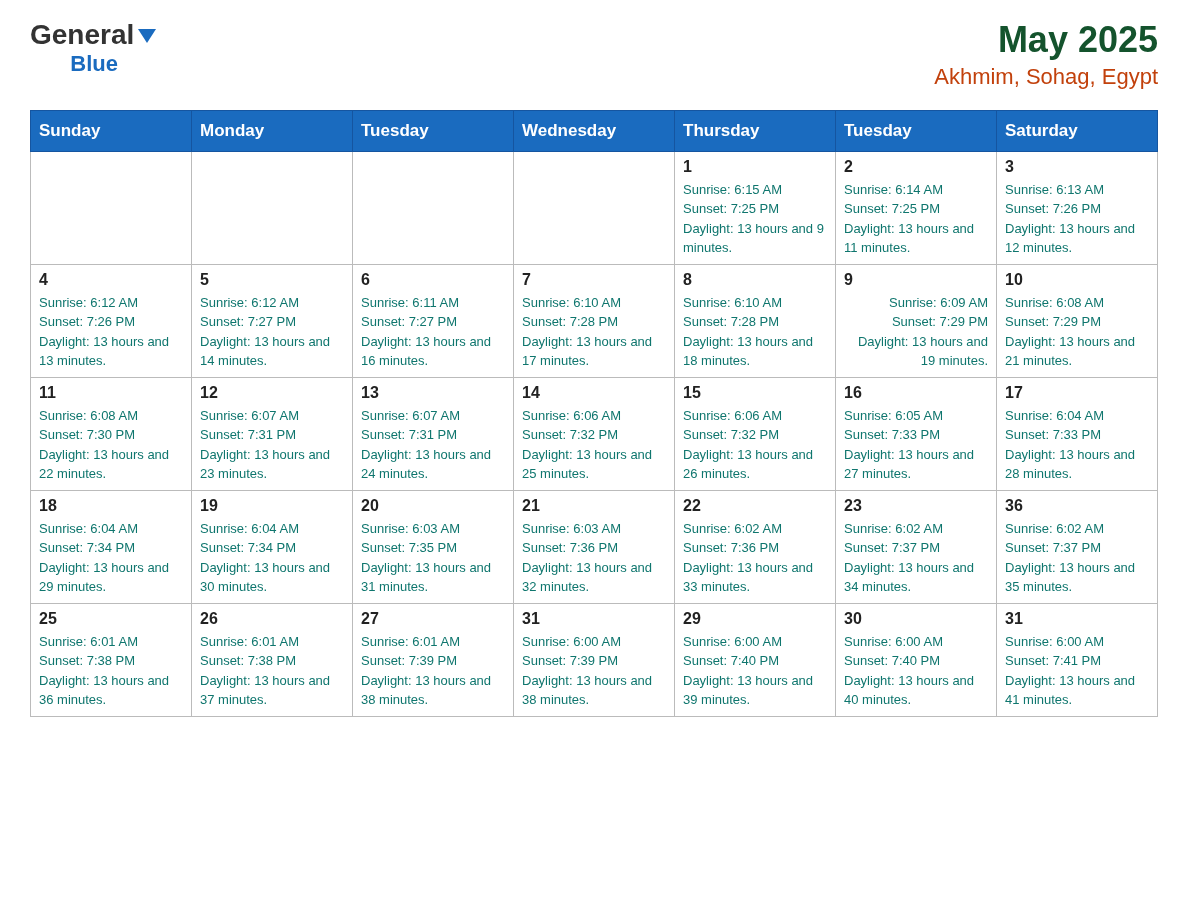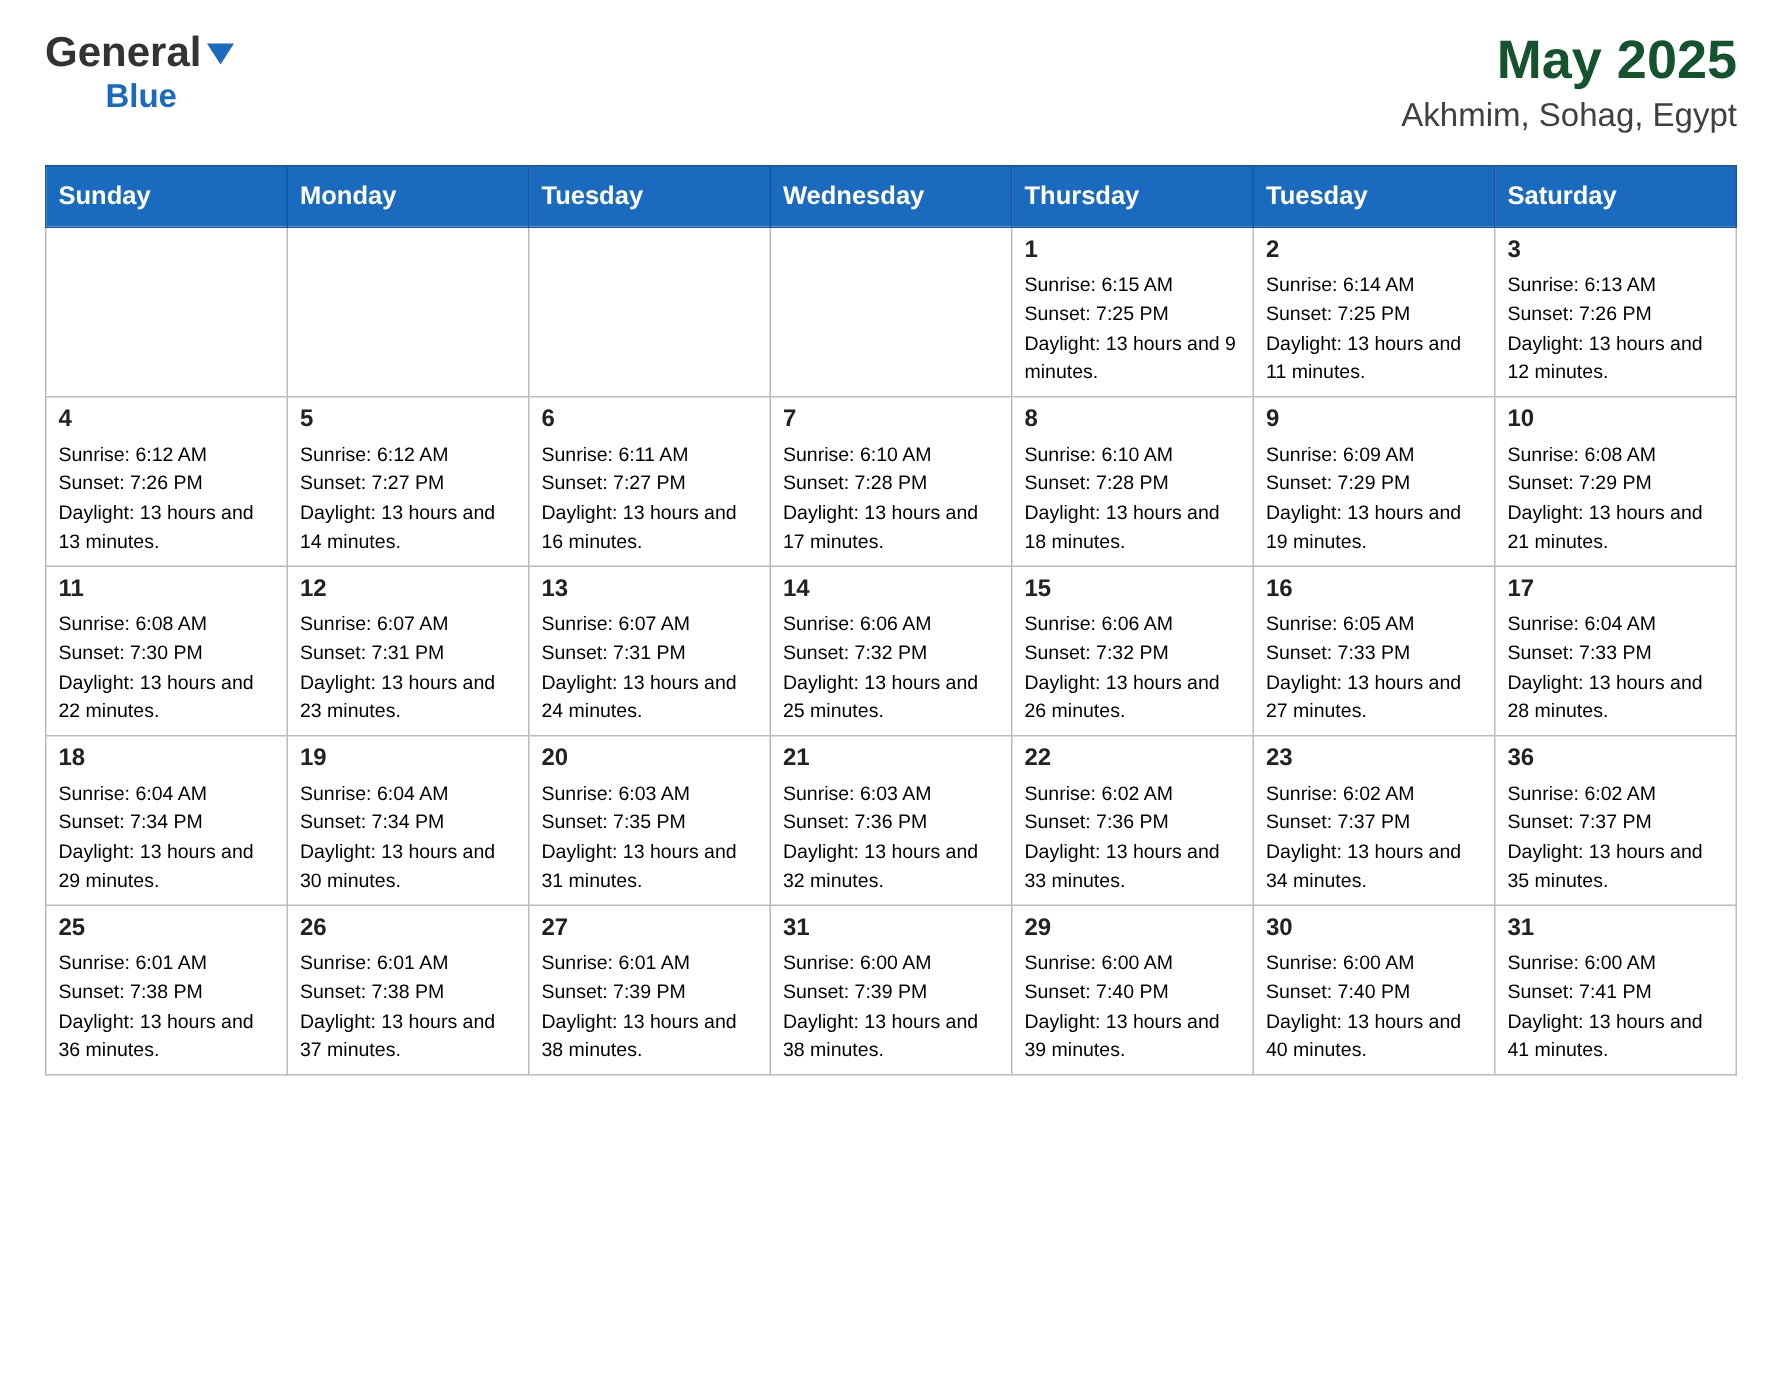--- a/index.html
+++ b/index.html
@@ -40,21 +40,21 @@
       text-align: right;
     }
     .cal-title {
       font-size: 36px;
       font-weight: bold;
       color: #14532d;
       line-height: 1.1;
     }
     .cal-subtitle {
       font-size: 22px;
-      color: #404040;
+      color: #c2410c;
       margin-top: 4px;
     }
     .calendar {
       width: 100%;
       border-collapse: collapse;
       border: 1px solid #aaa;
     }
     .calendar th {
       background-color: #1a6bbf;
       color: #fff;
@@ -75,21 +75,21 @@
       min-height: 100px;
     }
     .day-num {
       font-size: 16px;
       font-weight: bold;
       color: #222;
       margin-bottom: 4px;
     }
     .day-info {
       font-size: 13px;
-      color: #000000;
+      color: #0f766e;
       line-height: 1.5;
     }
     .empty-cell {
       background: #fff;
     }
     tr.week-row td {
       height: 110px;
     }
   </style>
 </head>
@@ -176,21 +176,21 @@
 Daylight: 13 hours and 17 minutes.</div>
         </td>
         <td>
           <div class="day-num">8</div>
           <div class="day-info" style="white-space: pre-line;">Sunrise: 6:10 AM
 Sunset: 7:28 PM
 Daylight: 13 hours and 18 minutes.</div>
         </td>
         <td>
           <div class="day-num">9</div>
-          <div class="day-info" style="white-space: pre-line;">Sunrise: 6:09 AM
+          <div class="day-info" style="white-space: pre-line; text-align: right;">Sunrise: 6:09 AM
 Sunset: 7:29 PM
 Daylight: 13 hours and 19 minutes.</div>
         </td>
         <td>
           <div class="day-num">10</div>
           <div class="day-info" style="white-space: pre-line;">Sunrise: 6:08 AM
 Sunset: 7:29 PM
 Daylight: 13 hours and 21 minutes.</div>
         </td>
       </tr>

